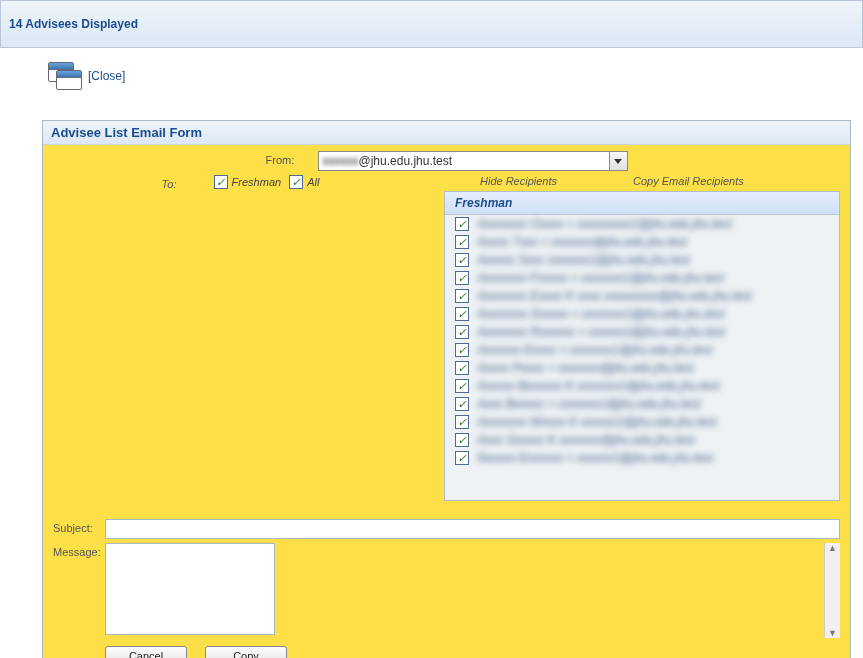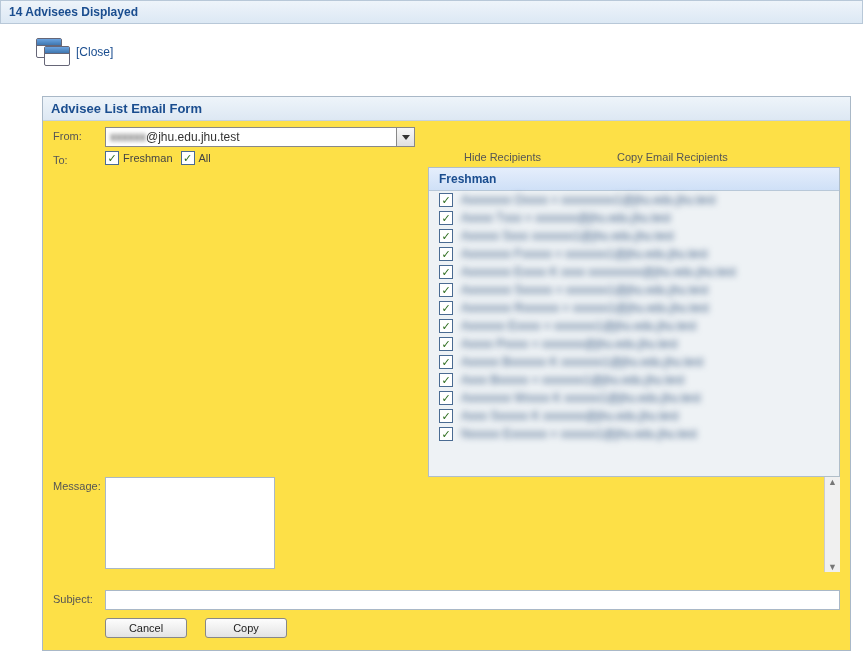--- a/index.html
+++ b/index.html
@@ -6,33 +6,34 @@
   body {
     margin: 0;
     font-family: Arial, sans-serif;
     font-size: 12px;
     color: #333;
     background: #fff;
   }
   .header-bar {
     background: linear-gradient(to bottom, #eef4fa 0%, #dce8f4 100%);
     border: 1px solid #b8c8d8;
-    padding: 4px 8px;
+    padding: 16px 8px;
     font-weight: bold;
     color: #1a4d8f;
     font-size: 12px;
   }
   .page-body {
     padding: 8px 0 20px 0;
   }
   .close-row {
     display: flex;
     align-items: center;
     gap: 6px;
     padding: 6px 0 6px 36px;
+    margin-left: 12px;
   }
   .windows-icon {
     width: 34px;
     height: 28px;
     position: relative;
   }
   .win-back, .win-front {
     position: absolute;
     border: 1px solid #667;
     border-radius: 2px;
@@ -63,20 +64,21 @@
     font-weight: bold;
     padding: 4px 8px;
     border-bottom: 1px solid #c6d2de;
     font-size: 13px;
   }
   .form-body { padding: 6px 10px 12px 10px; }
   .row {
     display: flex;
     align-items: flex-start;
     margin-bottom: 4px;
+    justify-content: center;
   }
   .lbl {
     width: 52px;
     color: #555;
     padding-top: 3px;
     font-size: 11px;
   }
   .from-select {
     display: flex;
     align-items: center;
@@ -195,21 +197,21 @@
   .btn {
     width: 82px;
     height: 20px;
     border: 1px solid #888;
     border-radius: 3px;
     background: linear-gradient(to bottom,#fdfdfd,#e3e3e3);
     font-size: 11px;
     color: #222;
     cursor: pointer;
   }
-  .main-columns { display: flex; gap: 0; }
+  .main-columns { display: flex; gap: 16px; font-style: italic; }
   .left-col { width: 375px; }
   .right-col { flex: 1; }
 </style>
 </head>
 <body>
 
 <div class="header-bar">
   <span>14 Advisees Displayed</span>
 </div>
 
@@ -317,36 +319,36 @@
                 </div>
                 <div class="recip-item">
                   <span class="checkbox">✓</span>
                   <span class="blur-text">Nxxxxx Exxxxxx = xxxxxx1@jhu.edu.jhu.test</span>
                 </div>
               </div>
           </div>
         </div>
       </div>
 
+      <div class="row" style="margin-top:18px;">
+        <div class="lbl">Subject:</div>
+        <input class="subject-input" value="" style="">
+      </div>
+
       <div class="row" style="align-items:flex-start;">
         <div class="lbl">Message:</div>
         <div class="message-wrap">
           <textarea class="message-area" value="" style=""></textarea>
           <div class="message-scroll">
             <span>▲</span>
             <span>▼</span>
           </div>
         </div>
       </div>
 
-      <div class="row" style="margin-top:18px;">
-        <div class="lbl">Subject:</div>
-        <input class="subject-input" value="" style="">
-      </div>
-
       <div class="btn-row">
         <button class="btn">Cancel</button>
         <button class="btn">Copy</button>
       </div>
 
     </div>
   </div>
 </div>
 
 </body></html>

